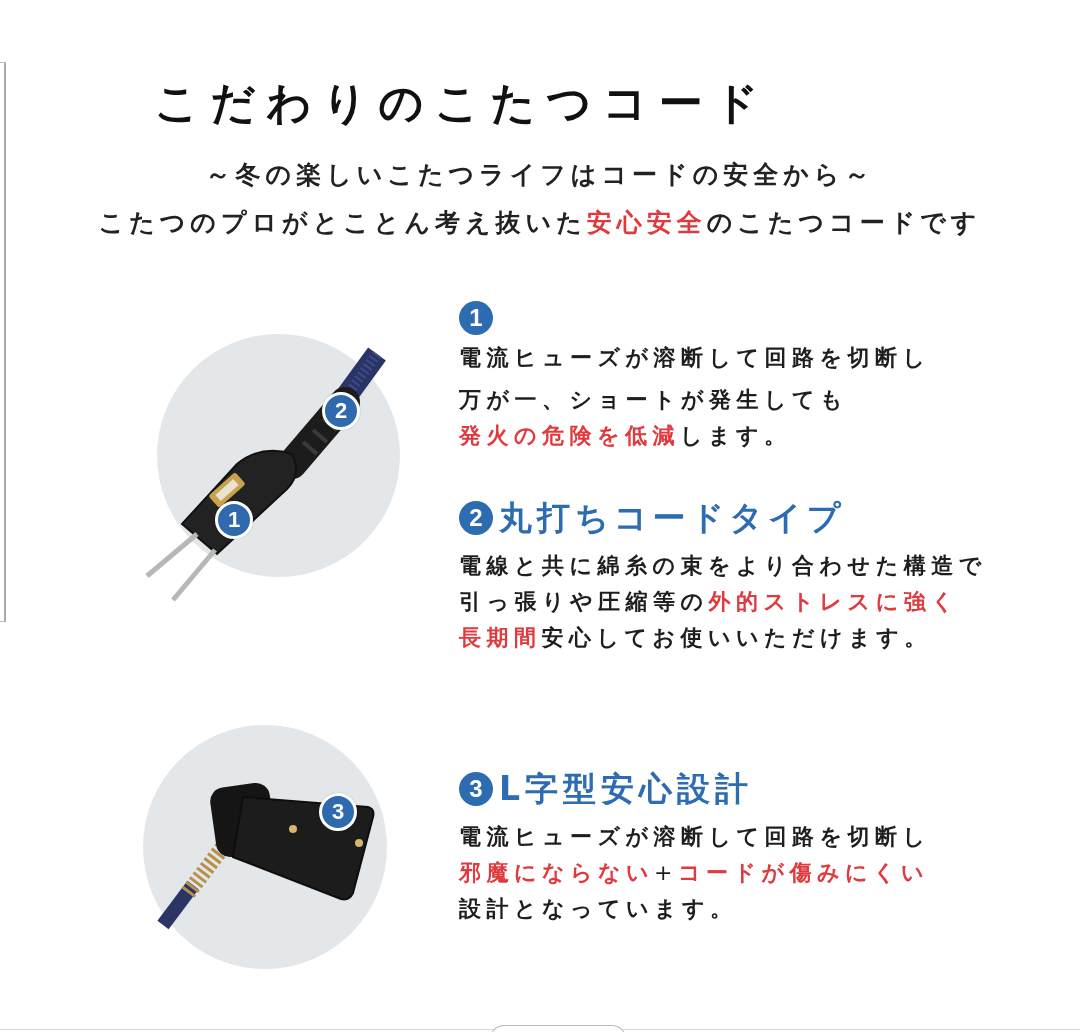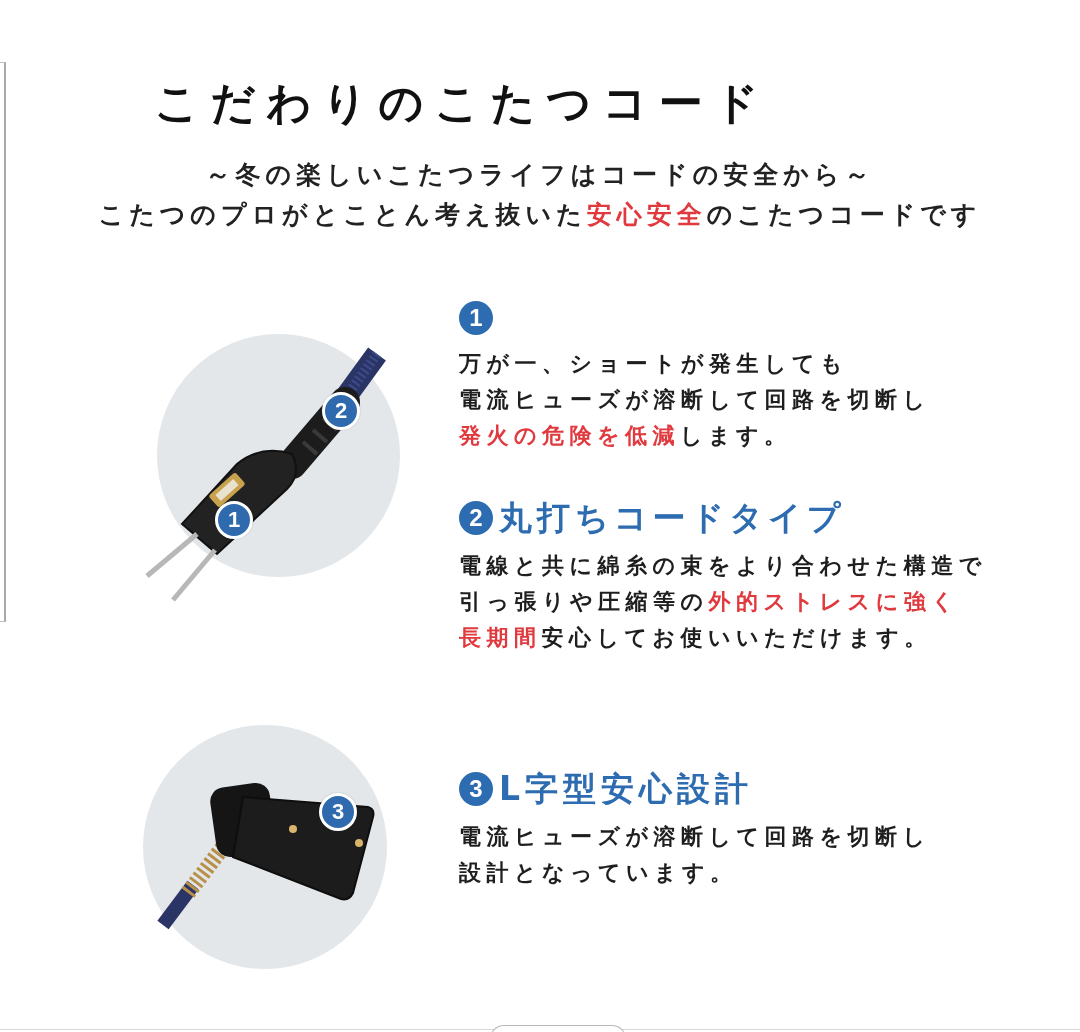--- a/index.html
+++ b/index.html
@@ -13,21 +13,21 @@
 
   .title {
     position: absolute; top: 74px; left: 0; width: 924px; text-align: center;
     font-size: 44px; font-weight: bold; letter-spacing: 11px; color: #111;
   }
   .subtitle {
     position: absolute; left: 0; width: 1080px; text-align: center;
     font-size: 25px; font-weight: bold; letter-spacing: 5px; color: #222;
   }
   .subtitle.s1 { top: 158px; }
-  .subtitle.s2 { top: 198px; }
+  .subtitle.s2 { top: 206px; }
   .red { color: #e0393e; }
 
   .photo {
     position: absolute; border-radius: 50%; background: #e3e7ea;
   }
   .photo1 { left: 157px; top: 334px; width: 243px; height: 243px; }
   .photo2 { left: 143px; top: 725px; width: 244px; height: 244px; }
 
   .badge {
     position: absolute; width: 38px; height: 38px; border-radius: 50%;
@@ -105,38 +105,39 @@
     <circle cx="150" cy="104" r="4" fill="#d8b56a"></circle>
     <circle cx="216" cy="118" r="4" fill="#d8b56a"></circle>
   </svg>
   <div class="badge" style="left:176px;top:68px">3</div>
 </div>
 
 <div class="feature f1">
   <h2>
     <span class="num">1</span>
   </h2>
+  <p style="margin-top:0">電流ヒューズが溶断して回路を切断し</p>
   <p>万が一、ショートが発生しても</p>
-  <p style="margin-top:0">電流ヒューズが溶断して回路を切断し</p>
   <p style="margin-top:0"><span class="red">発火の危険を低減</span><span>します。</span></p>
 </div>
 
 <div class="feature f2">
   <h2>
     <span class="num">2</span>
     <span>丸打ちコードタイプ</span>
   </h2>
   <p>電線と共に綿糸の束をより合わせた構造で</p>
   <p style="margin-top:0"><span>引っ張りや圧縮等の</span><span class="red">外的ストレスに強く</span></p>
   <p style="margin-top:0"><span class="red">長期間</span><span>安心してお使いいただけます。</span></p>
 </div>
 
 <div class="feature f3">
   <h2>
     <span class="num">3</span>
     <span>L字型安心設計</span>
   </h2>
   <p>電流ヒューズが溶断して回路を切断し</p>
+  <p style="margin-top:0"><span class="red">邪魔にならない</span><span style="font-weight:normal">+</span><span class="red">コードが傷みにくい</span></p>
   <p style="margin-top:0">設計となっています。</p>
 </div>
 
 <div class="bottom-line"></div>
 <div class="home-handle"></div>
 
 </body></html>

